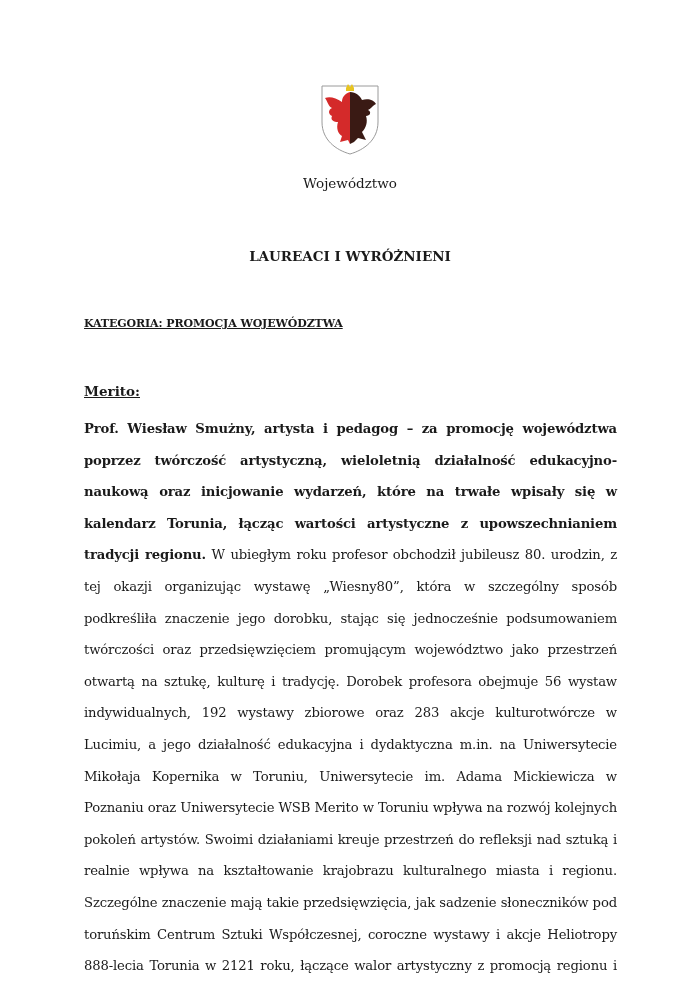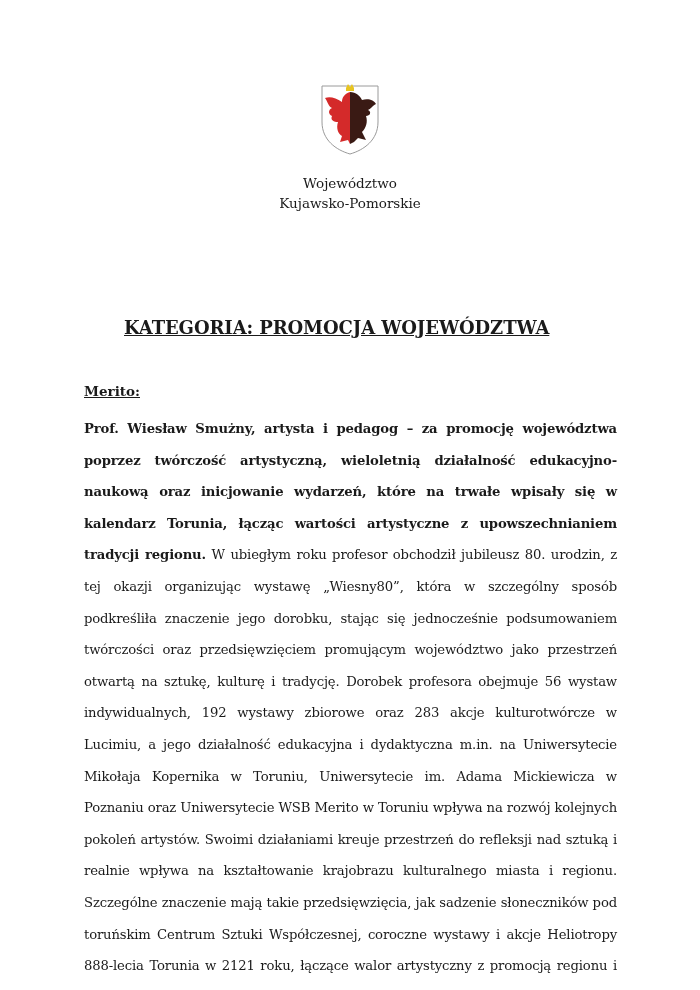--- a/index.html
+++ b/index.html
@@ -11,23 +11,22 @@
     .page { position: absolute; left: 0; top: 0; width: 700px; height: 990px; }
     .crest { position: absolute; left: 318px; top: 80px; width: 64px; height: 75px; }
     .header-block {
       position: absolute; left: 0; width: 700px; text-align: center;
       font-size: 13.5px; line-height: 20px;
     }
     .org { top: 173px; }
     .title { top: 246px; font-weight: bold; }
     .category {
       position: absolute; left: 84px; top: 317px;
-      font-size: 18px; font-weight: bold; text-decoration: underline;
+      font-size: 11px; font-weight: bold; text-decoration: underline;
       letter-spacing: -0.1px;
-      margin-left: 40px;
     }
     .subhead {
       position: absolute; left: 84px; top: 383px;
       font-size: 13.5px; font-weight: bold; text-decoration: underline;
     }
     .para {
       position: absolute; left: 84px; width: 533px;
       font-size: 13.2px; line-height: 31.6px; text-align: justify;
       letter-spacing: -0.15px;
     }
@@ -42,24 +41,24 @@
 
   <svg class="crest" viewBox="0 0 64 75">
     <path d="M4 6 H60 V42 C60 60 46 70 32 74 C18 70 4 60 4 42 Z" fill="#ffffff" stroke="#9a9a9a" stroke-width="1"></path>
     <path d="M32 12 C26 14 24 18 24 22 C18 18 12 16 7 18 C10 22 10 26 14 28 C10 30 10 34 14 36 C12 40 16 42 20 42 C18 48 20 54 24 56 L22 62 L30 60 L32 64 Z" fill="#d42a2a"></path>
     <path d="M32 12 C38 12 42 16 44 20 C50 18 56 20 58 24 C54 26 54 28 50 30 C54 32 52 36 48 36 C50 42 48 48 44 52 L48 60 L40 58 L36 62 L32 64 Z" fill="#3a1a14"></path>
     <path d="M28 8 L30 4 L32 7 L34 4 L36 8 L36 11 L28 11 Z" fill="#e8c420"></path>
   </svg>
 
   <div class="header-block org">
     <div>Województwo</div>
-    <div>Kujawsko-Pomorskie</div>
   </div>
 
   <div class="header-block title">
+    <div>LAUREACI I WYRÓŻNIENI</div>
   </div>
 
   <div class="category">KATEGORIA: PROMOCJA WOJEWÓDZTWA</div>
 
   <div class="subhead">Merito:</div>
 
   <div class="para p1"><b>Prof. Wiesław Smużny, artysta i pedagog – za promocję województwa poprzez twórczość artystyczną, wieloletnią działalność edukacyjno-naukową oraz inicjowanie wydarzeń, które na trwałe wpisały się w kalendarz Torunia, łącząc wartości artystyczne z upowszechnianiem tradycji regionu.</b><span> W ubiegłym roku profesor obchodził jubileusz 80. urodzin, z tej okazji organizując wystawę „Wiesny80”, która w szczególny sposób podkreśliła znaczenie jego dorobku, stając się jednocześnie podsumowaniem twórczości oraz przedsięwzięciem promującym województwo jako przestrzeń otwartą na sztukę, kulturę i tradycję. Dorobek profesora obejmuje 56 wystaw indywidualnych, 192 wystawy zbiorowe oraz 283 akcje kulturotwórcze w Lucimiu, a jego działalność edukacyjna i dydaktyczna m.in. na Uniwersytecie Mikołaja Kopernika w Toruniu, Uniwersytecie im. Adama Mickiewicza w Poznaniu oraz Uniwersytecie WSB Merito w Toruniu wpływa na rozwój kolejnych pokoleń artystów. Swoimi działaniami kreuje przestrzeń do refleksji nad sztuką i realnie wpływa na kształtowanie krajobrazu kulturalnego miasta i regionu. Szczególne znaczenie mają takie przedsięwzięcia, jak sadzenie słoneczników pod toruńskim Centrum Sztuki Współczesnej, coroczne wystawy i akcje Heliotropy 888-lecia Torunia w 2121 roku, łączące walor artystyczny z promocją regionu i jego tradycji.</span></div>
 
 
 </div>

